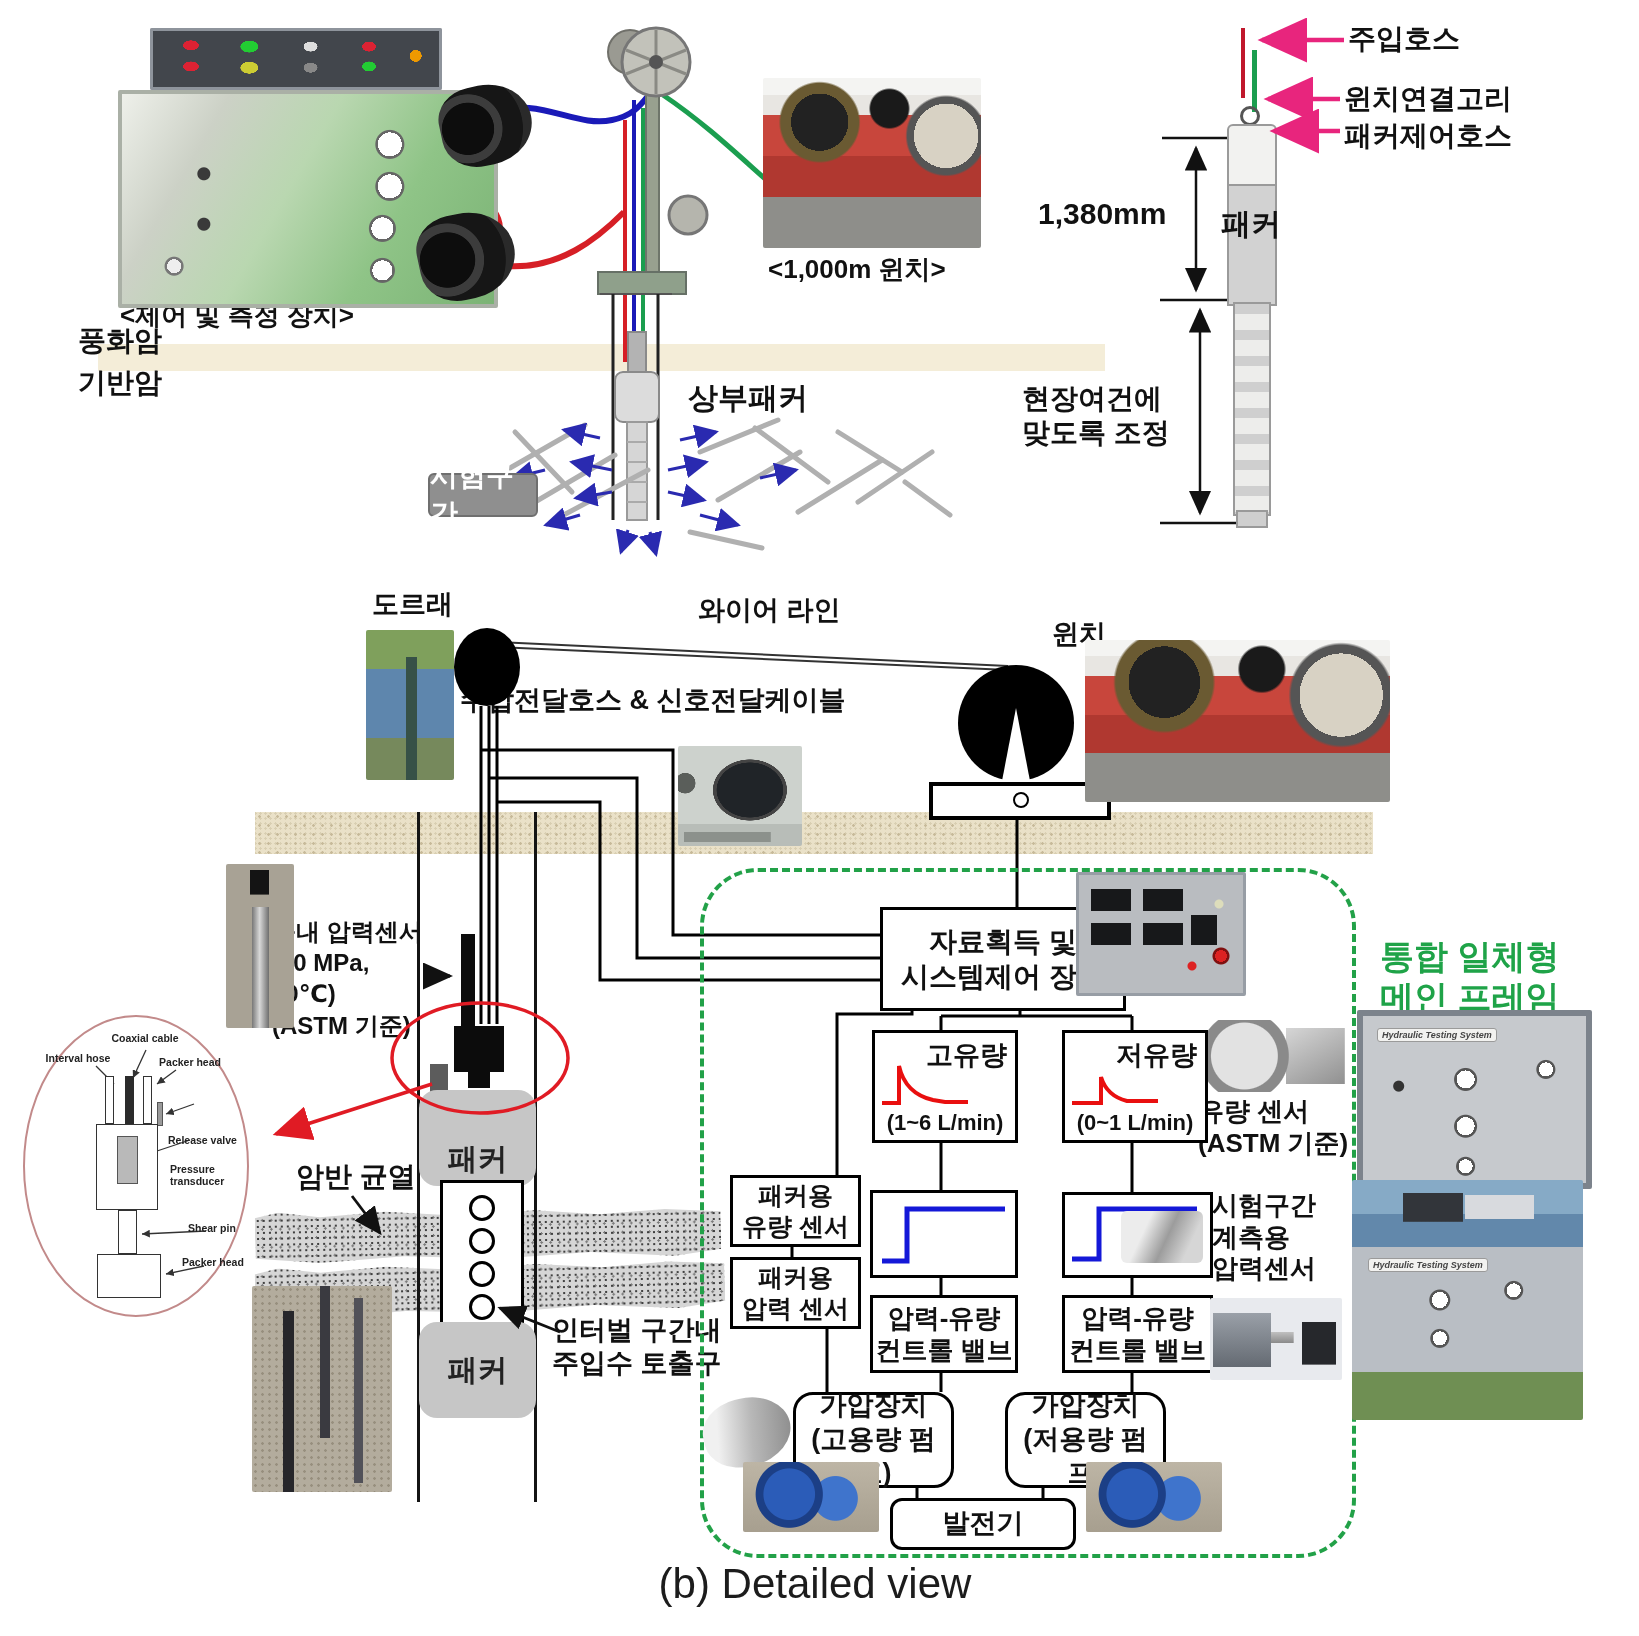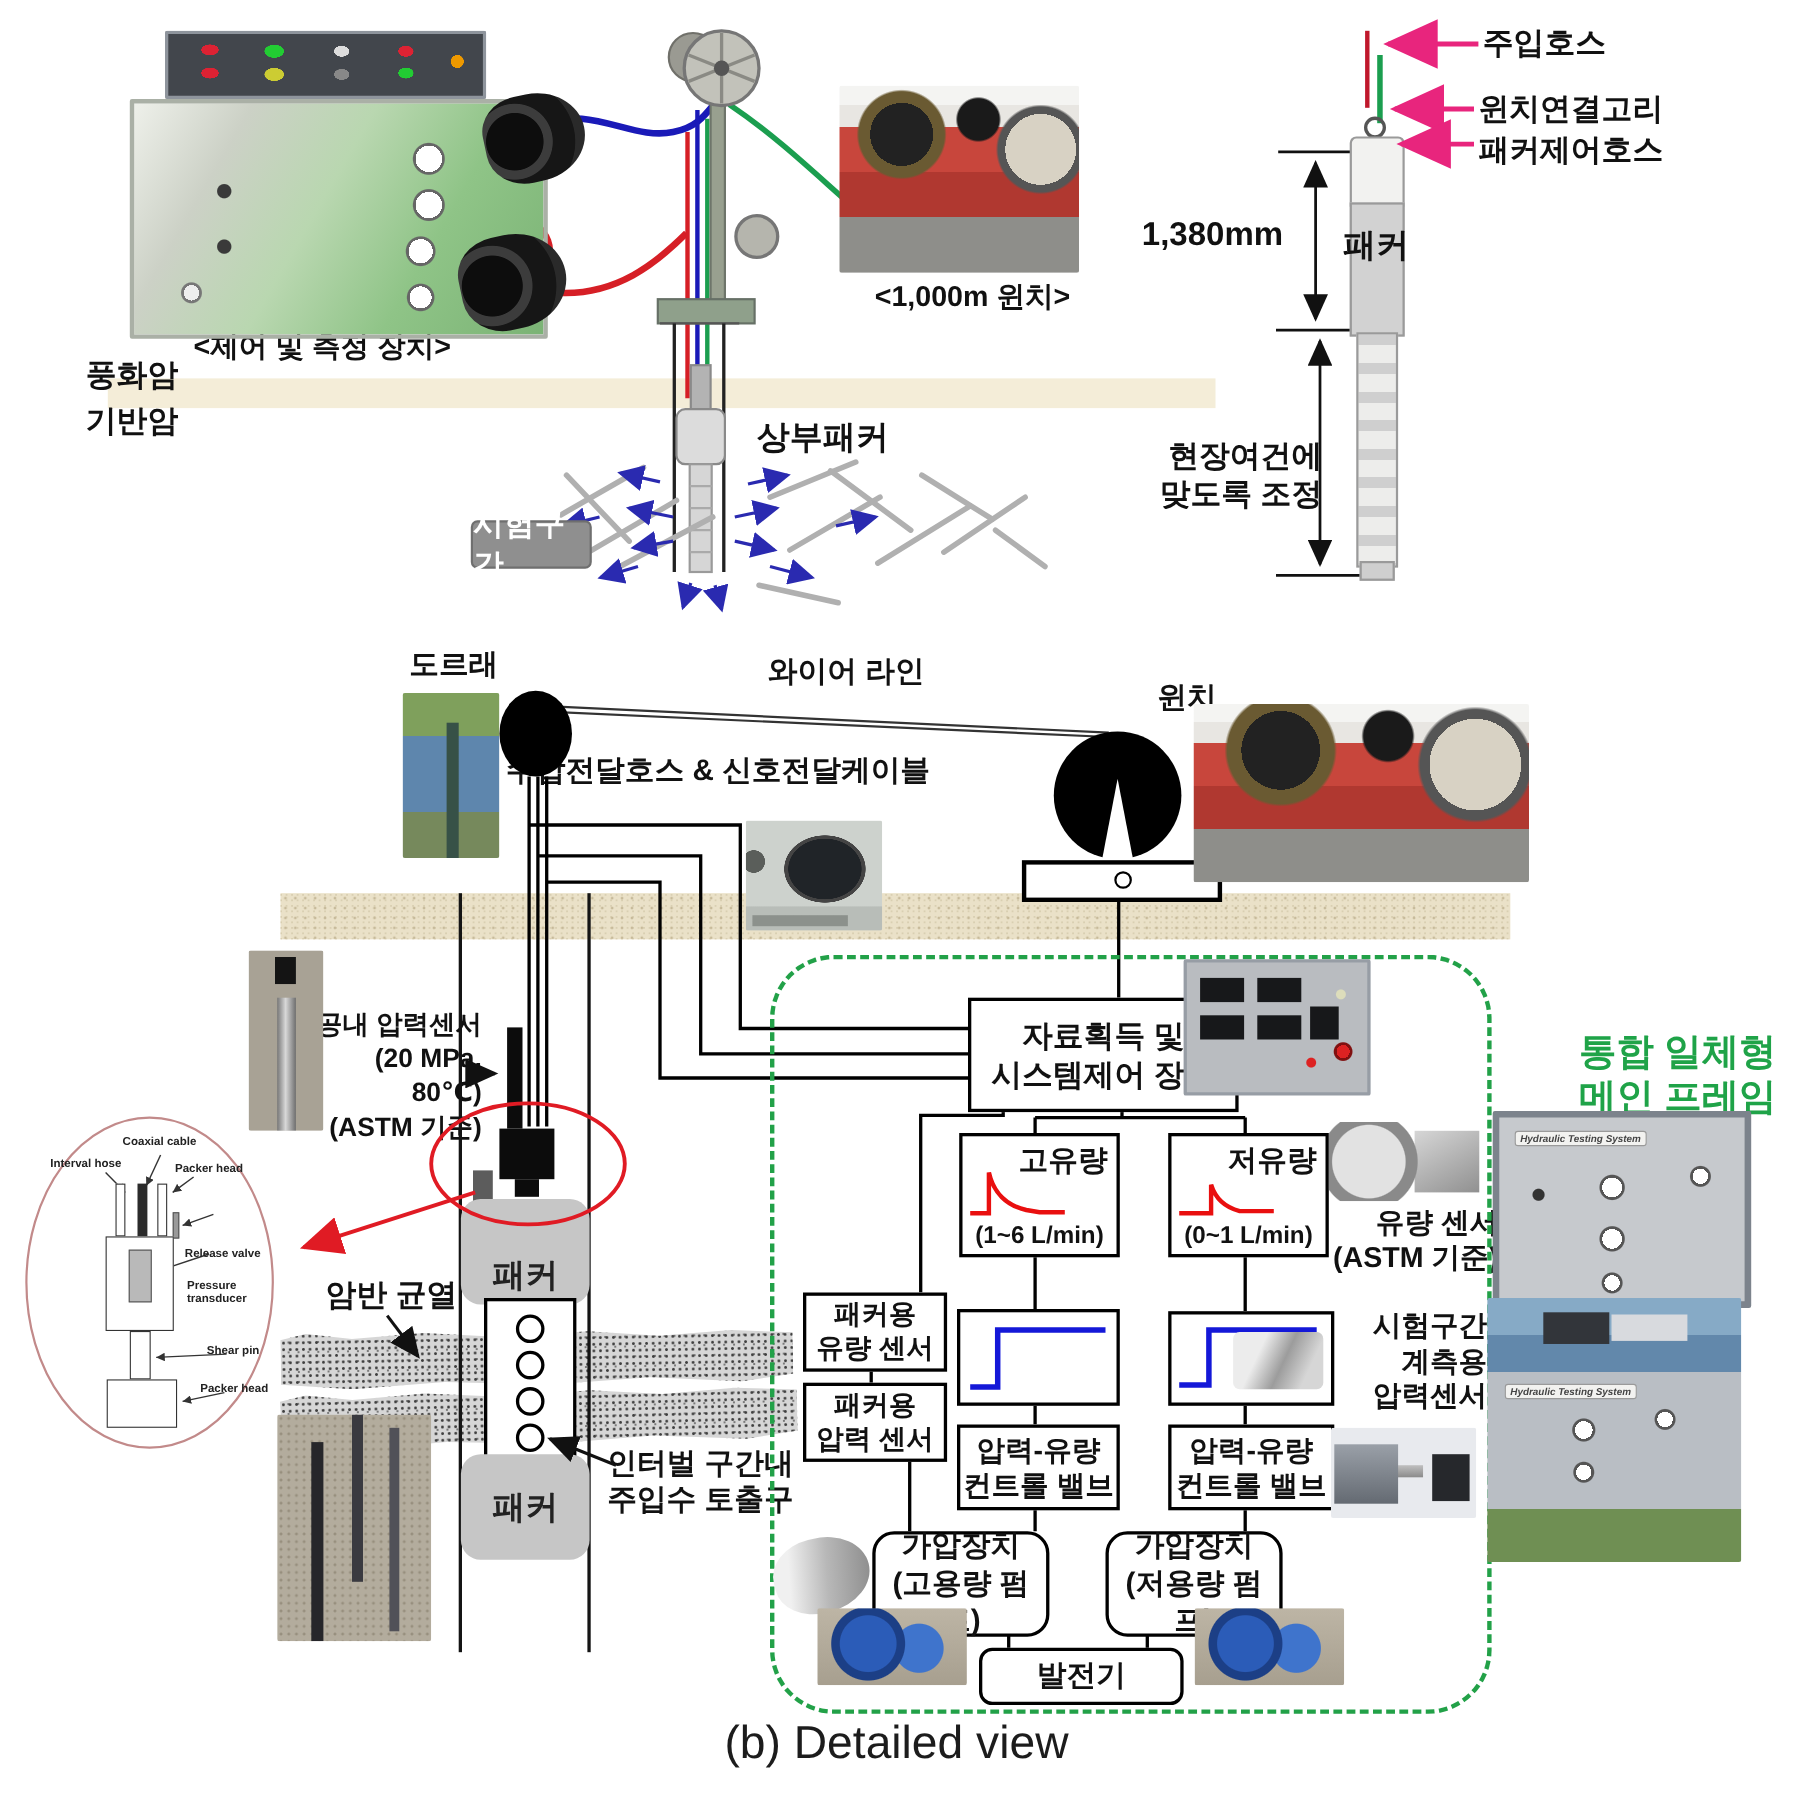--- a/index.html
+++ b/index.html
@@ -1,19 +1,19 @@
 <!DOCTYPE html>
 <html><head>
 <meta charset="utf-8">
 <style>
   html,body{margin:0;padding:0;background:#fff;font-family:"Liberation Sans","DejaVu Sans",sans-serif;}
   #canvas{position:relative;width:1639px;height:1636px;background:#fff;overflow:hidden;}
   .abs{position:absolute;}
   .lbl{position:absolute;color:#111;font-weight:700;font-size:27px;white-space:pre-line;line-height:1.22;}
-  .ctr{text-align:right;}
+  .ctr{text-align:left;}
   .fbox{position:absolute;background:#fff;border:3px solid #000;display:flex;align-items:center;justify-content:center;
         text-align:center;white-space:pre-line;font-weight:600;font-size:26px;line-height:1.25;color:#111;z-index:3;}
   .rbox{border-radius:20px;}
   .photo{position:absolute;z-index:3;border-radius:2px;overflow:hidden;}
   .cap{position:absolute;font-size:42px;font-weight:400;color:#1c1c1c;text-align:center;letter-spacing:0;}
   svg{display:block;}
   #wires{position:absolute;left:0;top:0;z-index:1;}
   #overlay{position:absolute;left:0;top:0;z-index:5;pointer-events:none;}
   .bgband{position:absolute;z-index:0;}
   .speckle{background-color:#eae1c8;
@@ -238,21 +238,21 @@
   <div class="abs" style="left:1241px;top:28px;width:4px;height:70px;background:#c0182c;z-index:2;"></div>
   <div class="abs" style="left:1252px;top:50px;width:5px;height:62px;background:#1b9e4f;z-index:2;"></div>
   <div class="abs" style="left:1240px;top:106px;width:14px;height:14px;border:3px solid #555;border-radius:50%;z-index:2;"></div>
   <div class="abs" style="left:1227px;top:124px;width:46px;height:60px;background:#f2f2f0;border:2px solid #9a9a9a;border-radius:6px 6px 0 0;z-index:2;"></div>
   <div class="abs" style="left:1227px;top:184px;width:46px;height:118px;background:#d2d2d2;border:2px solid #9a9a9a;z-index:2;"></div>
   <div class="abs" style="left:1233px;top:302px;width:34px;height:210px;background:#ededeb;border:2px solid #9a9a9a;z-index:2;
        background-image:repeating-linear-gradient(180deg,#cfcfcf 0 10px,transparent 10px 26px);"></div>
   <div class="abs" style="left:1236px;top:510px;width:28px;height:14px;background:#cfcfcf;border:2px solid #9a9a9a;z-index:2;"></div>
   <div class="lbl" style="left:1221px;top:206px;font-size:30px;z-index:3;">패커</div>
   <div class="lbl" style="left:1038px;top:196px;font-size:30px;">1,380mm</div>
-  <div class="lbl ctr" style="left:1022px;top:398px;width:180px;font-size:28px;">현장여건에
+  <div class="lbl ctr" style="left:1022px;top:382px;width:180px;font-size:28px;">현장여건에
 맞도록 조정</div>
   <div class="lbl" style="left:1348px;top:22px;font-size:28px;">주입호스</div>
   <div class="lbl" style="left:1344px;top:82px;font-size:28px;">윈치연결고리</div>
   <div class="lbl" style="left:1344px;top:119px;font-size:28px;">패커제어호스</div>
 
 
   <div class="lbl" style="left:372px;top:588px;">도르래</div>
   <div class="photo ph-pulleypole" style="left:366px;top:630px;width:88px;height:150px;"></div>
   <div class="lbl" style="left:698px;top:594px;">와이어 라인</div>
   <div class="lbl" style="left:1052px;top:618px;">윈치</div>

